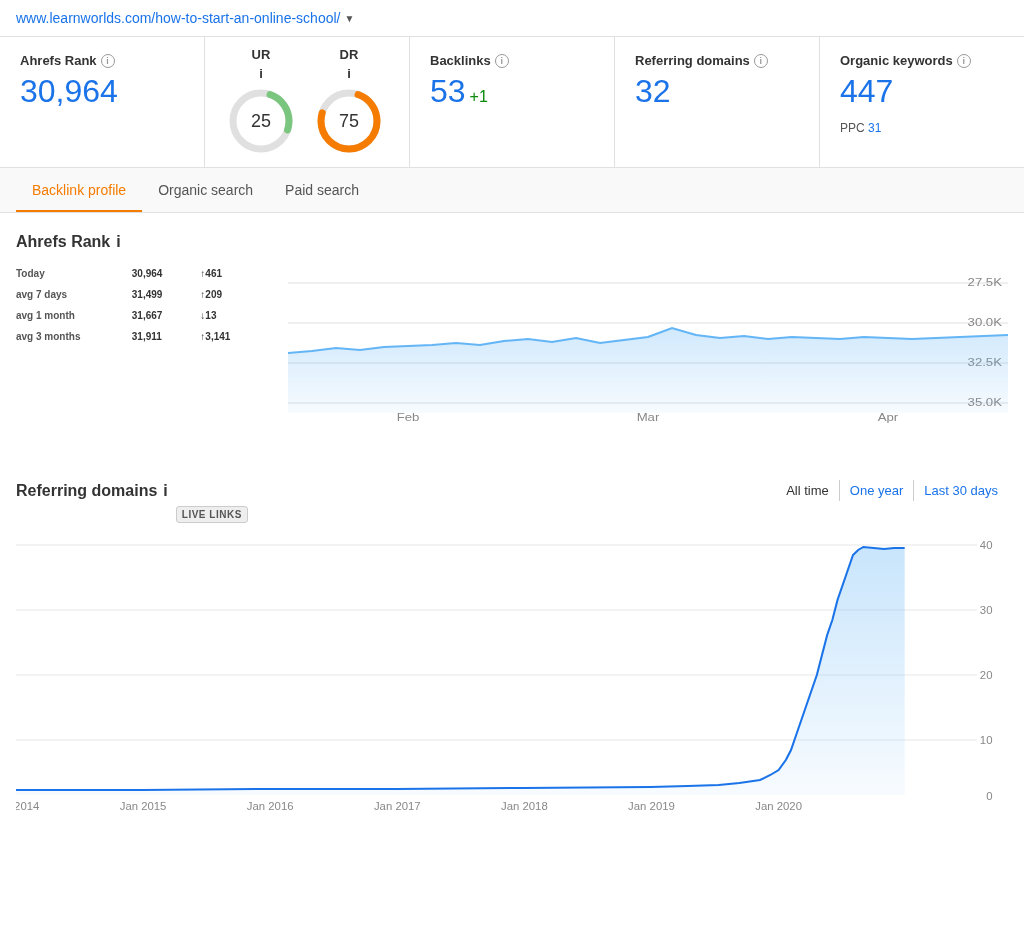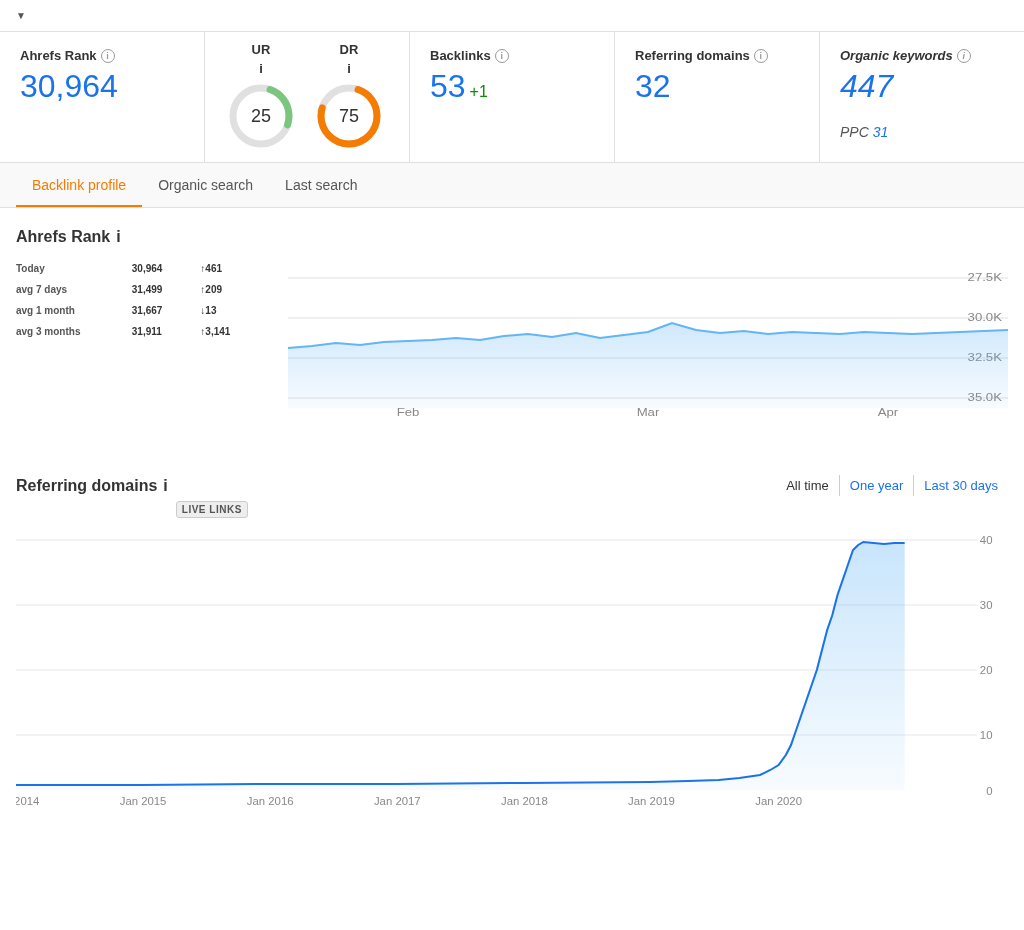--- a/index.html
+++ b/index.html
@@ -4,26 +4,26 @@
   <style>
     * { box-sizing: border-box; margin: 0; padding: 0; }
     body { font-family: -apple-system, BlinkMacSystemFont, 'Segoe UI', Arial, sans-serif; background: #fff; color: #333; font-size: 14px; }
 
     .top-bar { padding: 10px 16px; border-bottom: 1px solid #e0e0e0; }
     .url-link { color: #1a73e8; font-size: 14px; text-decoration: none; display: flex; align-items: center; gap: 4px; }
     .url-link .arrow { font-size: 10px; color: #555; }
 
     .metrics-row { display: flex; border-bottom: 1px solid #e0e0e0; }
     .metric-cell { padding: 16px 20px; border-right: 1px solid #e0e0e0; flex: 1; }
-    .metric-cell:last-child { border-right: none; font-style: italic; }
+    .metric-cell:last-child { border-right: none; }
     .metric-label { font-size: 13px; font-weight: 600; color: #333; margin-bottom: 6px; display: flex; align-items: center; gap: 4px; }
     .metric-label .info-icon { width: 14px; height: 14px; border-radius: 50%; border: 1px solid #999; display: inline-flex; align-items: center; justify-content: center; font-size: 9px; color: #999; cursor: default; }
     .metric-value { font-size: 32px; font-weight: 300; color: #1a73e8; line-height: 1.1; }
     .metric-value .plus { font-size: 16px; color: #0d8a0d; margin-left: 4px; }
-    .metric-sub { font-size: 14px; color: #555; margin-top: 20px; }
+    .metric-sub { font-size: 12px; color: #555; margin-top: 12px; }
     .metric-sub .ppc-val { color: #1a73e8; }
 
     .gauge-cell { display: flex; gap: 16px; align-items: center; padding: 10px 20px; }
     .gauge-wrapper { display: flex; flex-direction: column; align-items: center; gap: 4px; }
     .gauge-label { font-size: 13px; font-weight: 600; color: #333; display: flex; align-items: center; gap: 4px; flex-direction: column; }
     .gauge-canvas { position: relative; width: 72px; height: 72px; }
     .gauge-canvas svg { width: 72px; height: 72px; }
     .gauge-num { position: absolute; top: 50%; left: 50%; transform: translate(-50%, -50%); font-size: 18px; font-weight: 400; color: #333; }
 
     .tabs-bar { display: flex; align-items: center; padding: 0 16px; border-bottom: 1px solid #e0e0e0; background: #f9f9f9; }
@@ -53,20 +53,21 @@
     .live-badge { background: #eee; border: 1px solid #ccc; font-size: 10px; font-weight: 600; padding: 2px 5px; border-radius: 3px; color: #555; letter-spacing: 0.5px; margin-top: 48px; }
     .time-filters { display: flex; gap: 0; align-items: center; }
     .time-filter { padding: 3px 10px; font-size: 13px; color: #1a73e8; cursor: pointer; border-left: 1px solid #ccc; }
     .time-filter:first-child { border-left: none; color: #333; font-weight: 500; }
   </style>
 </head>
 <body>
 
 <div class="top-bar">
   <a class="url-link" href="#">
+    <span>www.learnworlds.com/how-to-start-an-online-school/</span>
     <span class="arrow">▼</span>
   </a>
 </div>
 
 <div class="metrics-row">
 
   <div class="metric-cell">
     <div class="metric-label">
       <span>Ahrefs Rank</span>
       <span class="info-icon">i</span>
@@ -134,21 +135,21 @@
 </div>
 
 <div class="tabs-bar">
   <a class="tab active" href="#">
     <span>Backlink profile</span>
   </a>
   <a class="tab" href="#">
     <span>Organic search</span>
   </a>
   <a class="tab" href="#">
-    <span>Last search</span>
+    <span>Paid search</span>
   </a>
 </div>
 
 <div class="content">
 
   <div class="section">
     <div class="section-title">
       <span>Ahrefs Rank</span>
       <span class="info-icon">i</span>
     </div>

